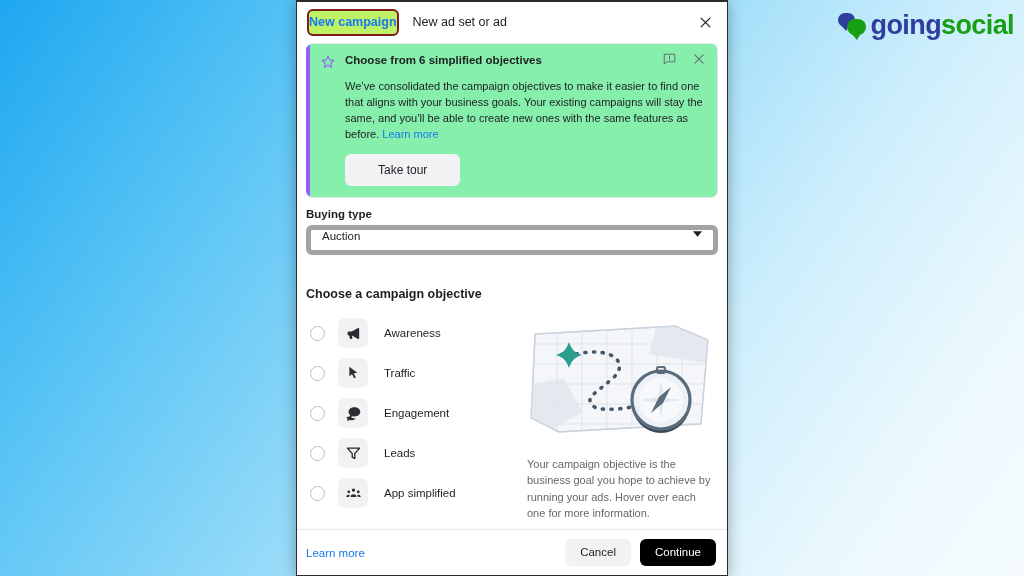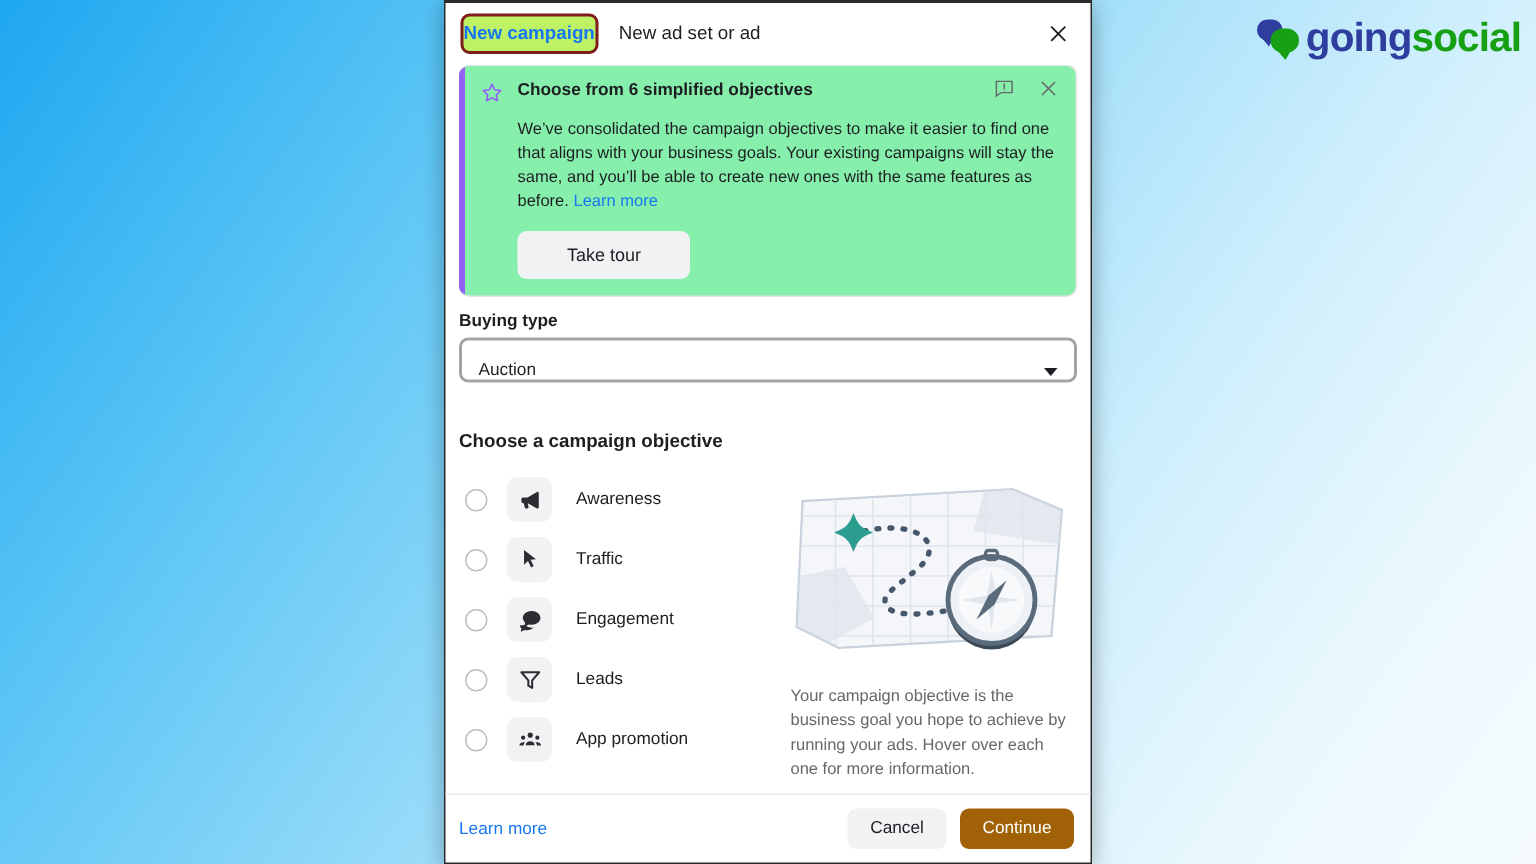--- a/index.html
+++ b/index.html
@@ -107,22 +107,22 @@
     font-family: inherit;
   }
 
   
   .sec-label {
     font-size: 11.5px; font-weight: 700; color: #1c1e21;
     margin: 10px 0 5px 9px;
   }
   .select {
     margin: 0 9px; height: 30px;
-    border: 2px solid #a3a3a3; border-radius: 6px;
-    display: flex; align-items: flex-end; padding: 0 11px;
+    border: 5px solid #a3a3a3; border-radius: 6px;
+    display: flex; align-items: flex-start; padding: 0 11px;
     font-size: 11.5px; color: #1c1e21; background: #fff;
   }
   .select .caret { margin-left: auto; color: #1c1e21; font-size: 8px; }
 
   .obj-heading {
     font-size: 12.5px; font-weight: 700; color: #1c1e21;
     margin: 32px 0 0 9px;
   }
 
   
@@ -155,21 +155,21 @@
     border-top: 1px solid #e9eaeb;
     display: flex; align-items: center; padding: 0 11px 0 9px;
   }
   .learn-more { font-size: 11.5px; color: #1877f2; }
   .foot-btns { margin-left: auto; display: flex; gap: 9px; }
   .btn {
     border: none; border-radius: 6px; font-size: 11.5px;
     padding: 8px 15px; font-family: inherit; line-height: 1;
   }
   .btn-cancel { background: #f1f2f4; color: #1c1e21; }
-  .btn-continue { background: #a16207; color: #ffffff; }
+  .btn-continue { background: #000000; color: #ffffff; }
 </style>
 </head>
 <body>
 
 <div id="logo">
   <span class="bubbles">
     <span class="bub-back"></span>
       <span class="bub-front"></span>
   </span>
   <span class="word">
@@ -283,21 +283,21 @@
           <span class="obj-ic">
             <svg width="17" height="17" viewBox="0 0 24 24" fill="currentColor">
               <circle cx="12" cy="7.2" r="2.4"></circle>
                 <path d="M7.8 16.8c0-2.3 1.9-3.8 4.2-3.8s4.2 1.5 4.2 3.8z"></path>
               <circle cx="5.3" cy="9.6" r="2"></circle>
                 <path d="M1.8 17c0-1.9 1.6-3.1 3.5-3.1.6 0 1.2.1 1.7.3-.8.8-1.3 1.8-1.3 2.8z"></path>
               <circle cx="18.7" cy="9.6" r="2"></circle>
                 <path d="M22.2 17c0-1.9-1.6-3.1-3.5-3.1-.6 0-1.2.1-1.7.3.8.8 1.3 1.8 1.3 2.8z"></path>
               </svg>
           </span>
-          <span class="obj-label">App promotion</span>
+          <span class="obj-label">App simplified</span>
         </div>
 
       </div>
 
       <div class="col-right">
         <div class="illus">
           <svg width="185" height="122" viewBox="0 0 185 122">
             <defs>
               <clipPath id="mapclip">
                   <path d="M6 14 L146 6 L179 20 L172 104 L30 112 L2 98 Z"></path>

